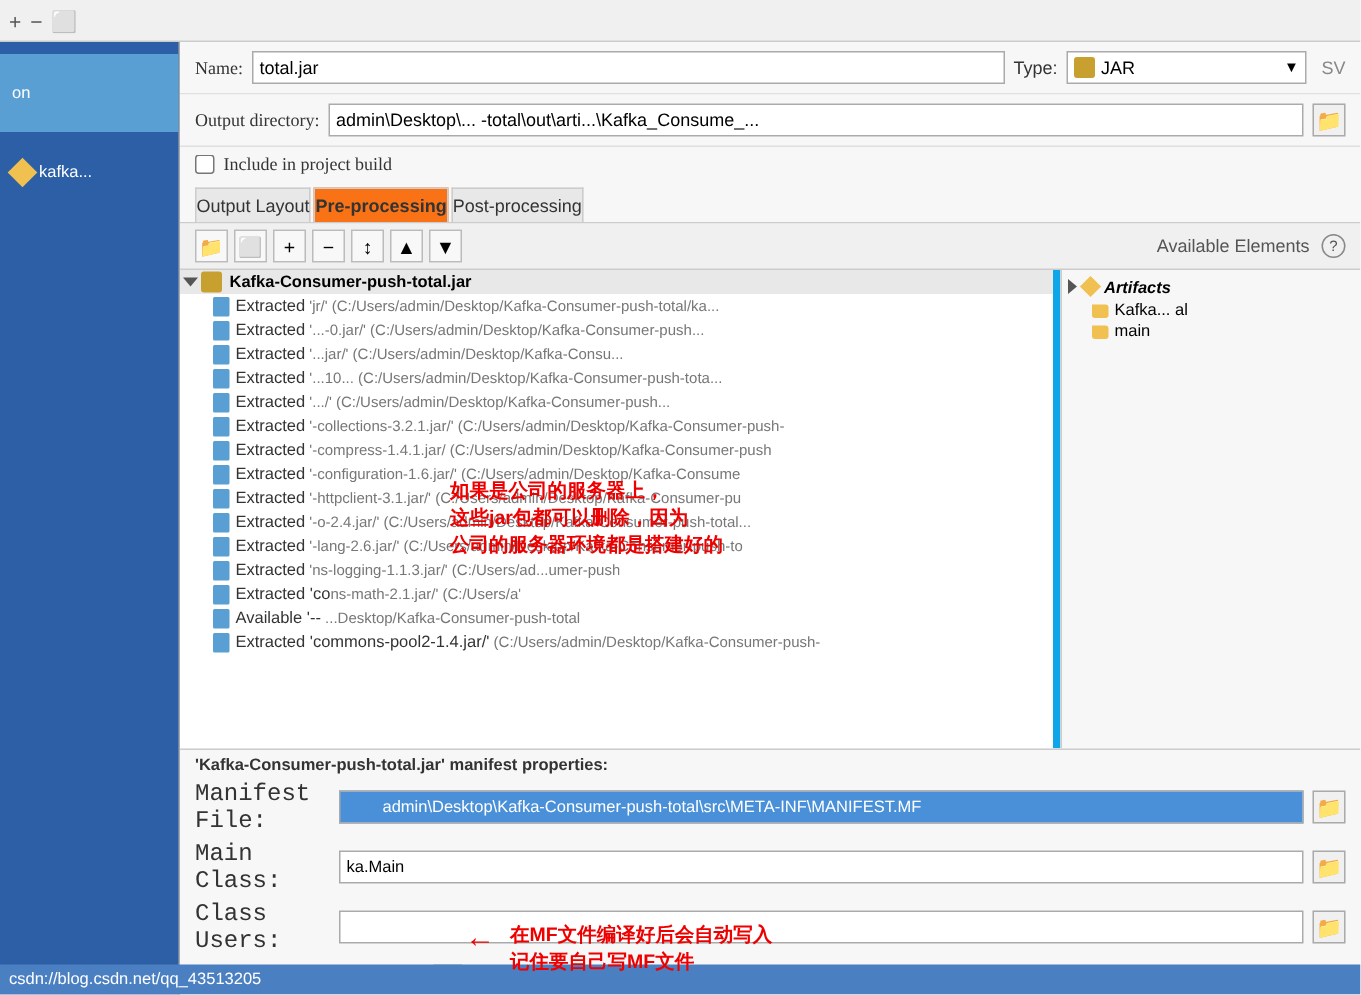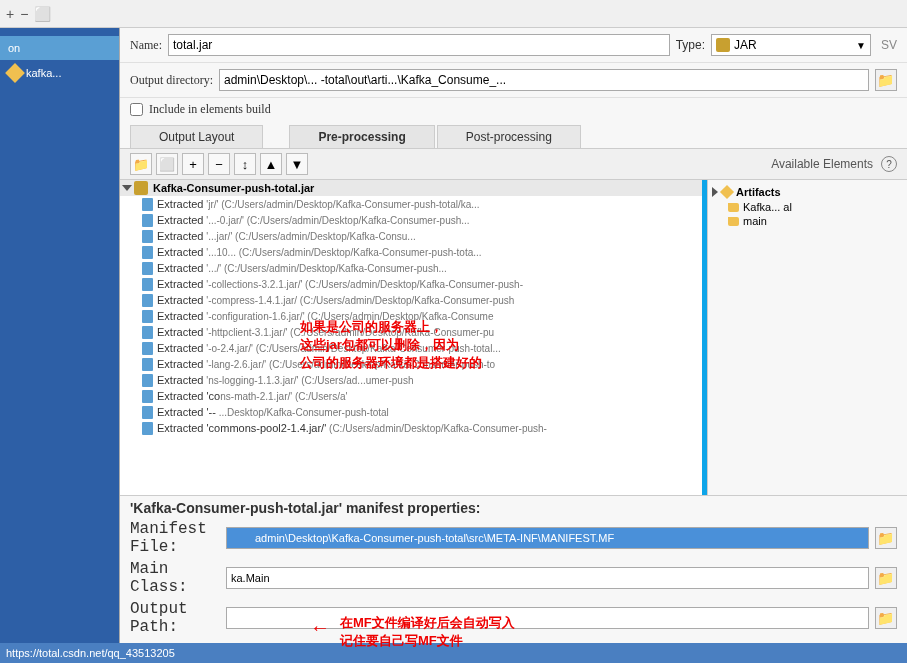--- a/index.html
+++ b/index.html
@@ -37,21 +37,21 @@
       width: 120px;
       background: #2d5fa6;
       border-right: 1px solid #aaa;
       display: flex;
       flex-direction: column;
       align-items: center;
       padding-top: 8px;
     }
     .sidebar-item {
       width: 100%;
-      padding: 6px 8px;
+      padding: 20px 8px;
       color: #fff;
       font-size: 11px;
       cursor: pointer;
       display: flex;
       align-items: center;
       gap: 4px;
     }
     .sidebar-item.active {
       background: #5a9fd4;
     }
@@ -145,33 +145,32 @@
       gap: 6px;
       background: #f7f7f7;
     }
     .tabs-row {
       display: flex;
       padding: 4px 10px 0 10px;
       background: #f7f7f7;
       border-bottom: 1px solid #ccc;
     }
     .tab {
-      padding: 4px 28px;
+      padding: 4px 0;
       border: 1px solid #ccc;
       border-bottom: none;
       background: #e8e8e8;
       cursor: pointer;
       font-size: 12px;
       color: #333;
       margin-right: 2px;
     }
     .tab.active {
-      background: #e5e5e5;
+      background: #f97316;
       font-weight: bold;
-      margin-left: 24px;
     }
 
     .toolbar-row {
       display: flex;
       align-items: center;
       padding: 4px 10px;
       background: #f0f0f0;
       border-bottom: 1px solid #ccc;
       gap: 4px;
     }
@@ -265,25 +264,26 @@
       font-size: 10px;
       overflow: hidden;
       text-overflow: ellipsis;
     }
 
     .right-panel-section {
       margin-bottom: 4px;
     }
     .right-panel-header {
       display: flex;
-      align-items: center;
+      align-items: flex-start;
       font-size: 11px;
       font-weight: bold;
       padding: 2px 0;
       cursor: pointer;
+      font-style: italic;
     }
     .right-panel-child {
       display: flex;
       align-items: center;
       padding: 1px 4px 1px 16px;
       font-size: 11px;
       cursor: pointer;
     }
     .artifact-diamond {
       width: 10px;
@@ -303,21 +303,21 @@
       margin-right: 4px;
       flex-shrink: 0;
     }
 
     .bottom-section {
       background: #f7f7f7;
       border-top: 1px solid #ccc;
       padding: 4px 10px;
     }
     .manifest-title {
-      font-size: 14px;
+      font-size: 11px;
       font-weight: bold;
       margin-bottom: 4px;
       color: #333;
     }
     .manifest-row {
       display: flex;
       align-items: center;
       margin-bottom: 4px;
       gap: 6px;
     }
@@ -444,21 +444,21 @@
     </div>
 
     <div class="form-row">
       <label class="form-label">Output directory:</label>
       <input class="form-input" style="flex: 1 1 0%;" value="admin\Desktop\... -total\out\arti...\Kafka_Consume_...">
       <button class="folder-btn">📁</button>
     </div>
 
     <div class="checkbox-row">
       <input type="checkbox" style="">
-      <label class="form-label">Include in elements build</label>
+      <label class="form-label">Include in project build</label>
     </div>
 
     <div class="tabs-row">
       <div class="tab">Output Layout</div>
       <div class="tab active">Pre-processing</div>
       <div class="tab">Post-processing</div>
     </div>
 
     <div class="toolbar-row">
       <button class="toolbar-btn">📁</button>
@@ -587,21 +587,21 @@
               <span class="file-icon-blue"></span>
             </span>
           <span class="extracted-text">Extracted 'co</span>
           <span class="path-text">ns-math-2.1.jar/' (C:/Users/a'</span>
         </div>
         <div class="tree-item">
           <span style="width:16px;display:inline-block;"></span>
           <span class="tree-icon">
               <span class="file-icon-blue"></span>
             </span>
-          <span class="extracted-text">Extracted '--</span>
+          <span class="extracted-text">Available '--</span>
           <span class="path-text">&nbsp;...Desktop/Kafka-Consumer-push-total</span>
         </div>
         <div class="tree-item">
           <span style="width:16px;display:inline-block;"></span>
           <span class="tree-icon">
               <span class="file-icon-blue"></span>
             </span>
           <span class="extracted-text">Extracted 'commons-pool2-1.4.jar/'</span>
           <span class="path-text">&nbsp;(C:/Users/admin/Desktop/Kafka-Consumer-push-</span>
         </div>
@@ -640,21 +640,21 @@
         <button class="folder-btn">📁</button>
       </div>
 
       <div class="manifest-row">
         <span class="manifest-label">Main Class:</span>
         <div class="manifest-value">ka.Main</div>
         <button class="folder-btn">📁</button>
       </div>
 
       <div class="manifest-row">
-        <span class="manifest-label">Output Path:</span>
+        <span class="manifest-label">Class Users:</span>
         <div class="manifest-value"></div>
         <button class="folder-btn">📁</button>
       </div>
 
       <div style="position:relative; height: 0; overflow: visible;">
         <div style="position:absolute; bottom: -10px; left: 210px; pointer-events:none; z-index:100;">
           <span style="color:#e00; font-size:13px; font-weight:bold;">在MF文件编译好后会自动写入<br>记住要自己写MF文件</span>
           <span style="color:#e00; font-size:20px; position:absolute; left:-30px; top:0;">←</span>
         </div>
       </div>
@@ -663,14 +663,14 @@
         <input type="checkbox" style="">
         <span class="form-label">Show content of elements</span>
         <button class="dots-btn">...</button>
       </div>
     </div>
 
   </div>
 </div>
 
 <div class="bottom-status-bar">
-  <span class="status-text">https://total.csdn.net/qq_43513205</span>
+  <span class="status-text">csdn://blog.csdn.net/qq_43513205</span>
 </div>
 
 </body></html>

